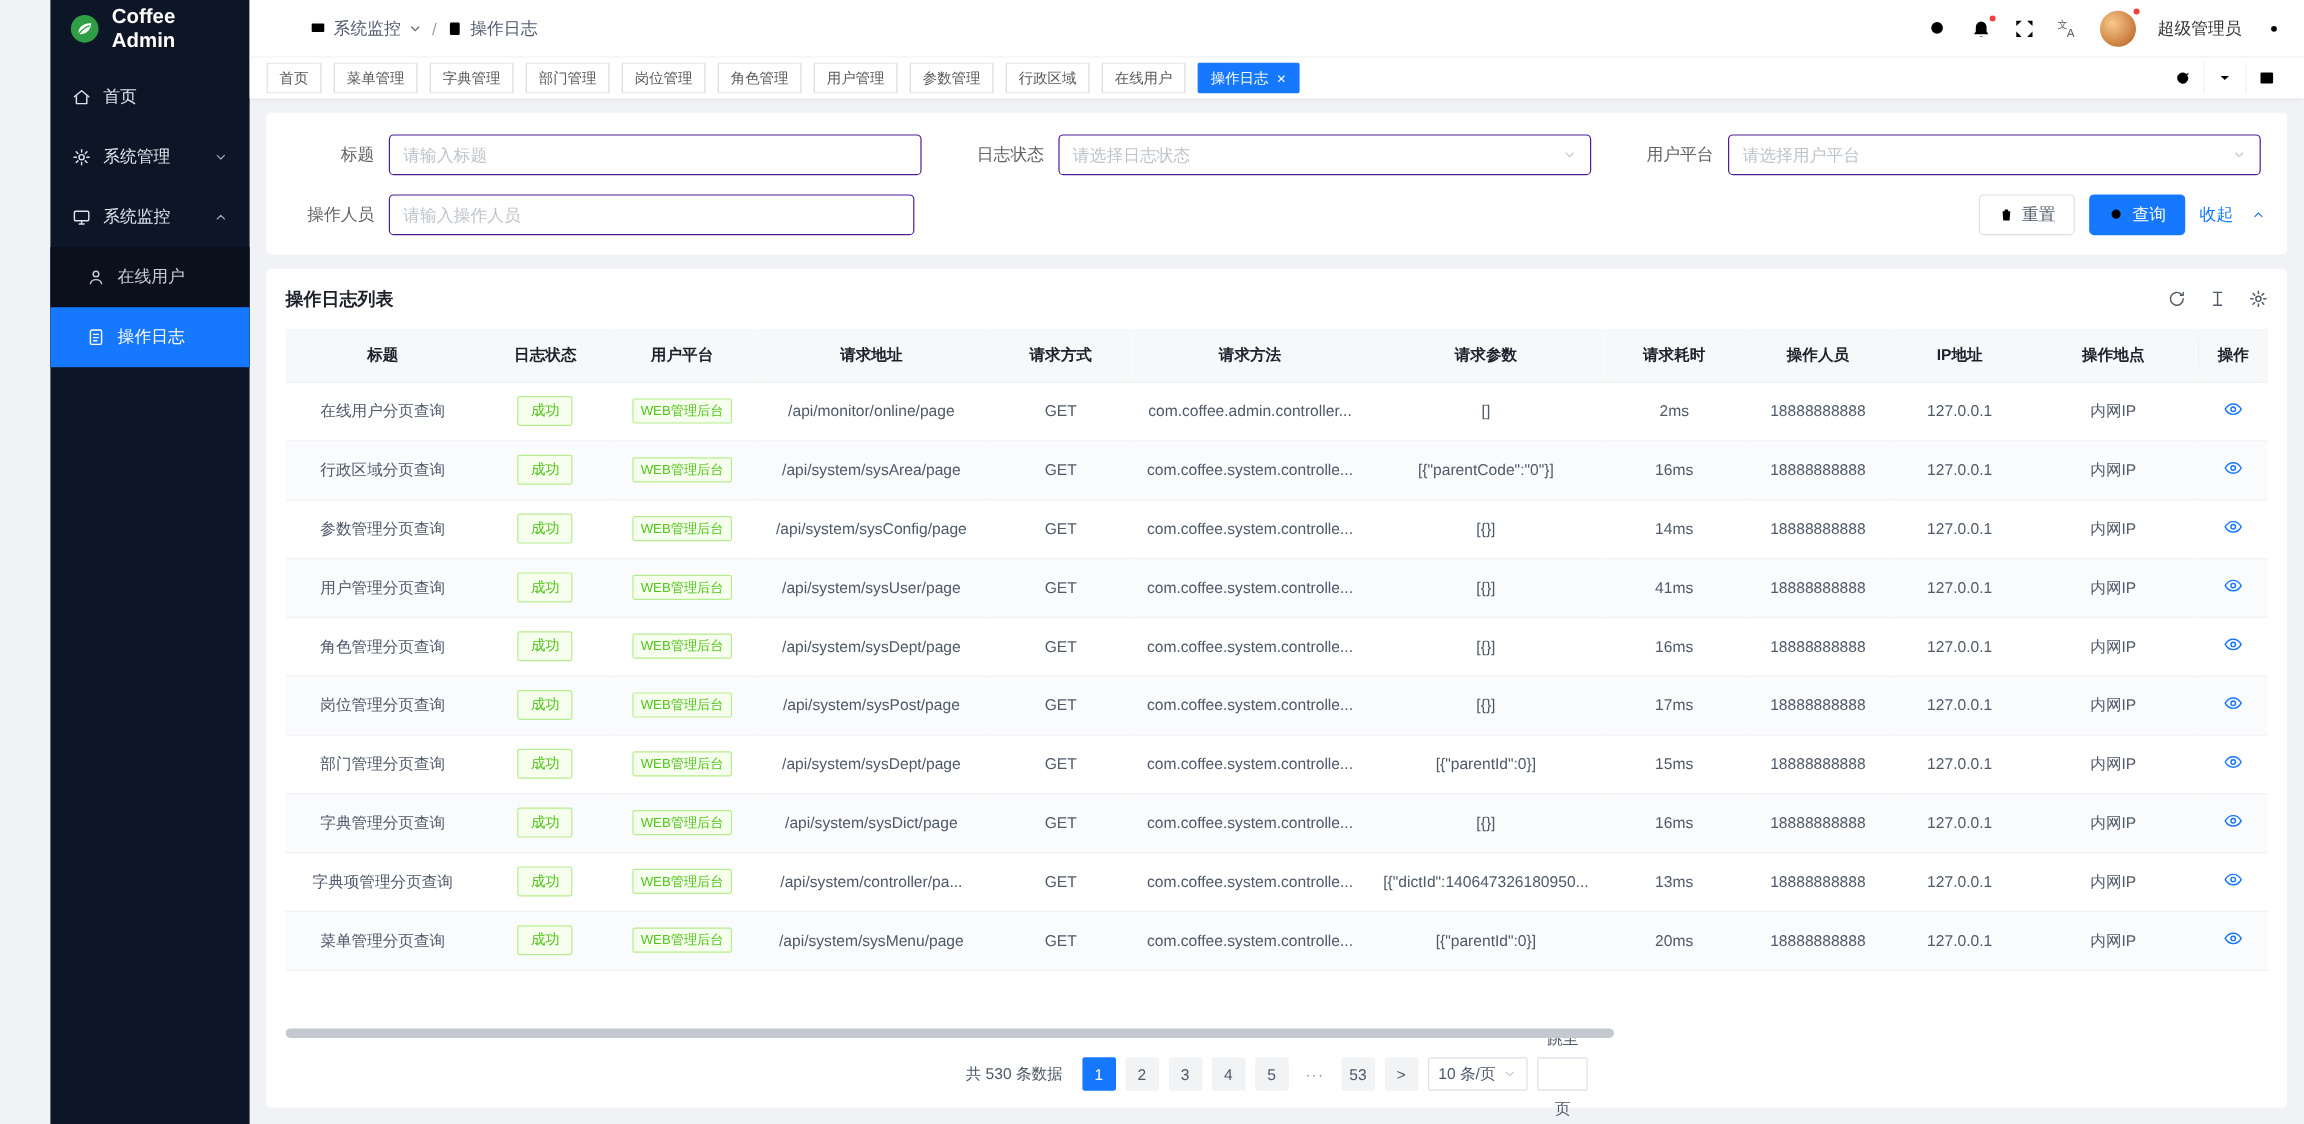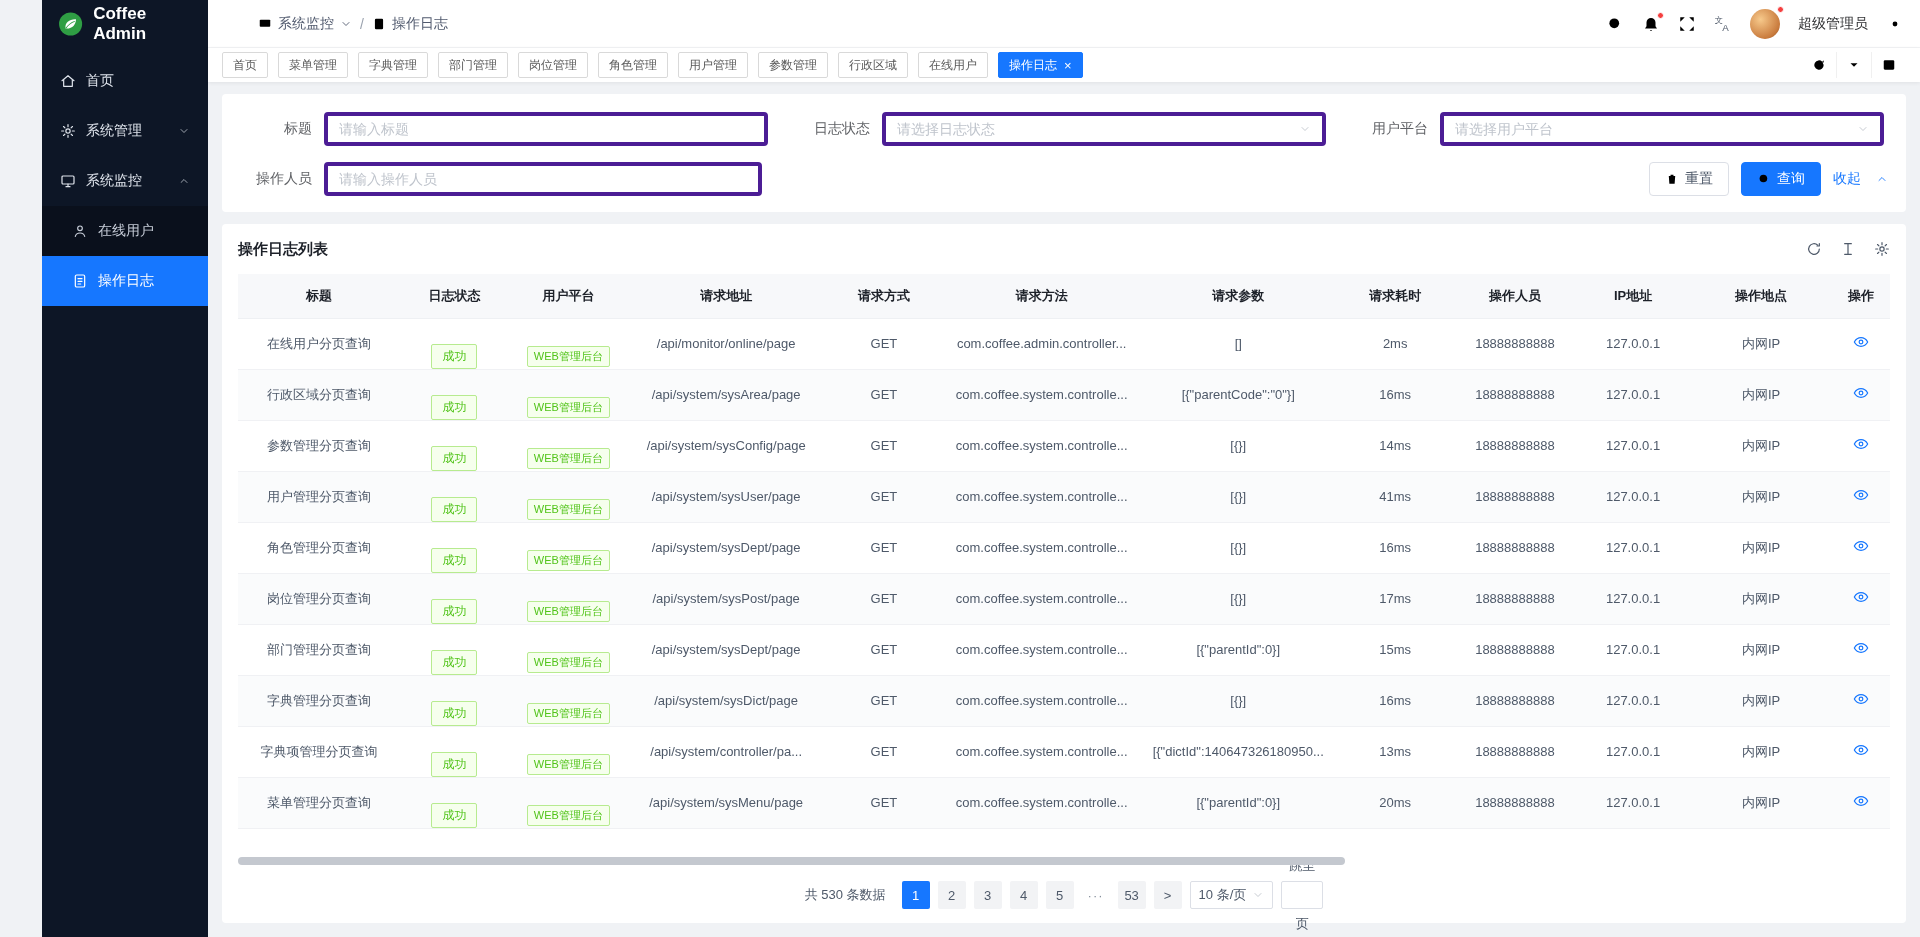--- a/index.html
+++ b/index.html
@@ -49,41 +49,41 @@
 
   
   .content { flex:1; padding:12px 14px 14px; display:flex; flex-direction:column; gap:12px; min-height:0; }
   .card { background:#fff; border-radius:4px; }
 
   
   .filter-card { padding:18px 16px 16px; display:flex; flex-direction:column; gap:16px; }
   .filter-row { display:flex; align-items:center; }
   .filter-group { flex:1; display:flex; align-items:center; padding-right:28px; min-width:0; }
   .filter-label { width:86px; text-align:right; padding-right:12px; color:#606266; flex-shrink:0; font-size:14px; }
-  .field { flex:1; height:34px; border:4px solid #4c1d95; border-radius:4px; background:#fff; display:flex; align-items:center; padding:0 11px; gap:6px; min-width:0; }
+  .field { flex:1; height:34px; border:1px solid #4c1d95; border-radius:4px; background:#fff; display:flex; align-items:center; padding:0 11px; gap:6px; min-width:0; }
   .field input { border:none; outline:none; flex:1; font-size:14px; color:#303133; font-family:inherit; min-width:0; background:transparent; }
   .field input::placeholder { color:#bfc4cc; }
   .field .sel-chev { color:#c0c4cc; }
   .filter-btns { margin-left:auto; display:flex; align-items:center; gap:12px; padding-right:2px; }
   .btn { height:34px; padding:0 15px; border-radius:4px; border:1px solid #dcdfe6; background:#fff; display:flex; align-items:center; gap:6px; font-size:14px; color:#4e5969; cursor:pointer; font-family:inherit; }
   .btn.primary { background:#1677ff; border-color:#1677ff; color:#fff; }
   .link { color:#1677ff; display:flex; align-items:center; gap:15px; cursor:pointer; font-size:14px; }
 
   
   .table-card { flex:1; display:flex; flex-direction:column; min-height:0; padding:0 16px 8px; }
   .card-head { height:50px; display:flex; align-items:center; flex-shrink:0;text-align:right; }
   .card-title { font-size:15px; font-weight:600; color:#1d2129; }
   .card-tools { margin-left:auto; display:flex; align-items:center; gap:18px; color:#4e5969; }
 
   table { width:100%; border-collapse:collapse; table-layout:fixed; font-size:13px; }
   thead th { background:#f7f8fa; height:44px; font-weight:600; color:#1d2129; text-align:center; border-bottom:1px solid #eef0f3; font-size:13px; padding:0 8px; overflow:hidden; white-space:nowrap; }
   tbody td { height:49px; text-align:center; color:#4e5969; border-bottom:1px solid #f0f1f4; overflow:hidden; text-overflow:ellipsis; white-space:nowrap; padding:0 8px; }
   tbody tr:nth-child(even) { background:#fafbfc; }
   .action-col { box-shadow:-8px 0 8px -8px rgba(0,0,0,.25); }
-  .tag { display:inline-block; border-radius:2px; border:1px solid #b7eb8f; background:#f6ffed; color:#52c41a;margin-top:25px; }
+  .tag { display:inline-block; border-radius:2px; border:1px solid #b7eb8f; background:#f6ffed; color:#52c41a; }
   .tag-success { padding:3px 10px; font-size:12px; }
   .tag-platform { padding:2px 6px; font-size:11px; }
   .eye { color:#1677ff; display:inline-flex; cursor:pointer; }
 
   .spacer { flex:1; }
   .hscroll { height:8px; margin:4px 0 10px; position:relative; flex-shrink:0; }
   .hscroll .thumb { position:absolute; left:0; top:0; height:8px; width:67%; background:#c4c8cf; border-radius:4px; cursor:pointer; }
 
   
   .pagination { display:flex; align-items:center; justify-content:center; gap:8px; height:40px; color:#4e5969; font-size:13px; flex-shrink:0; }

